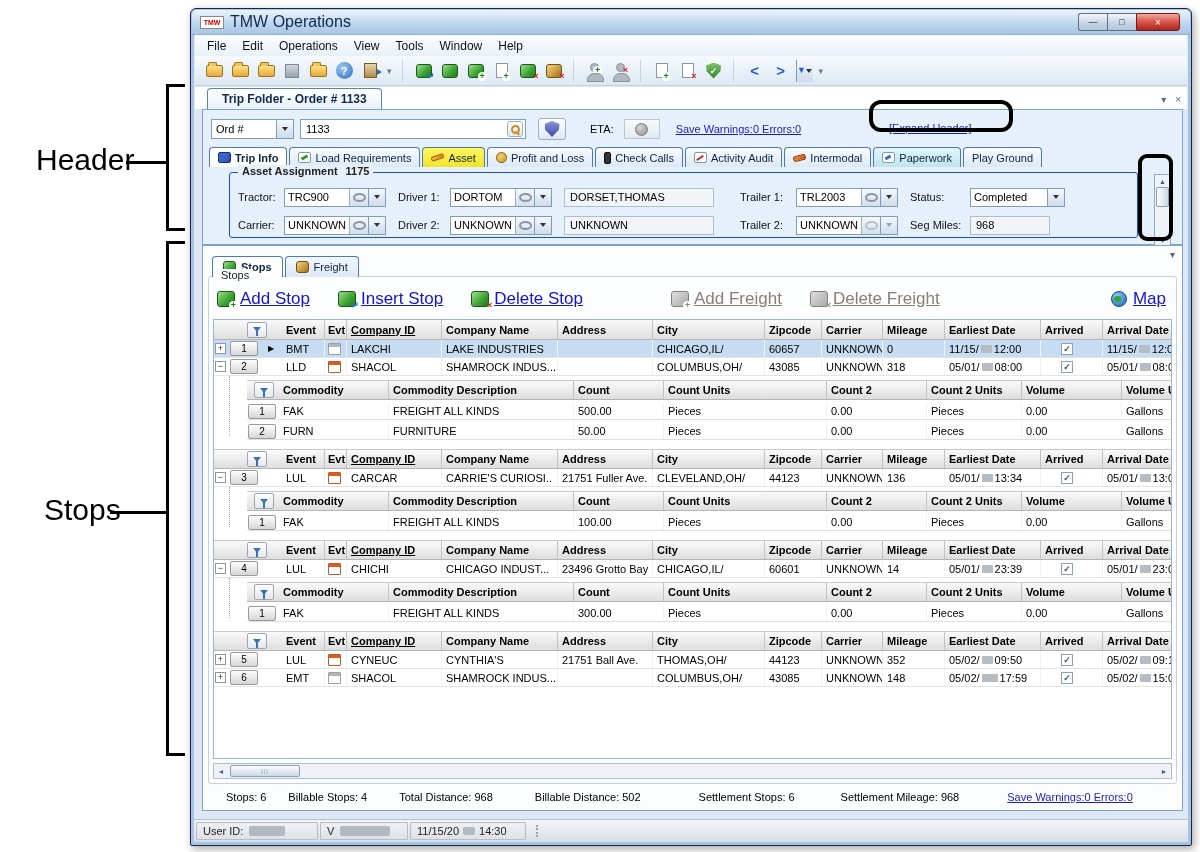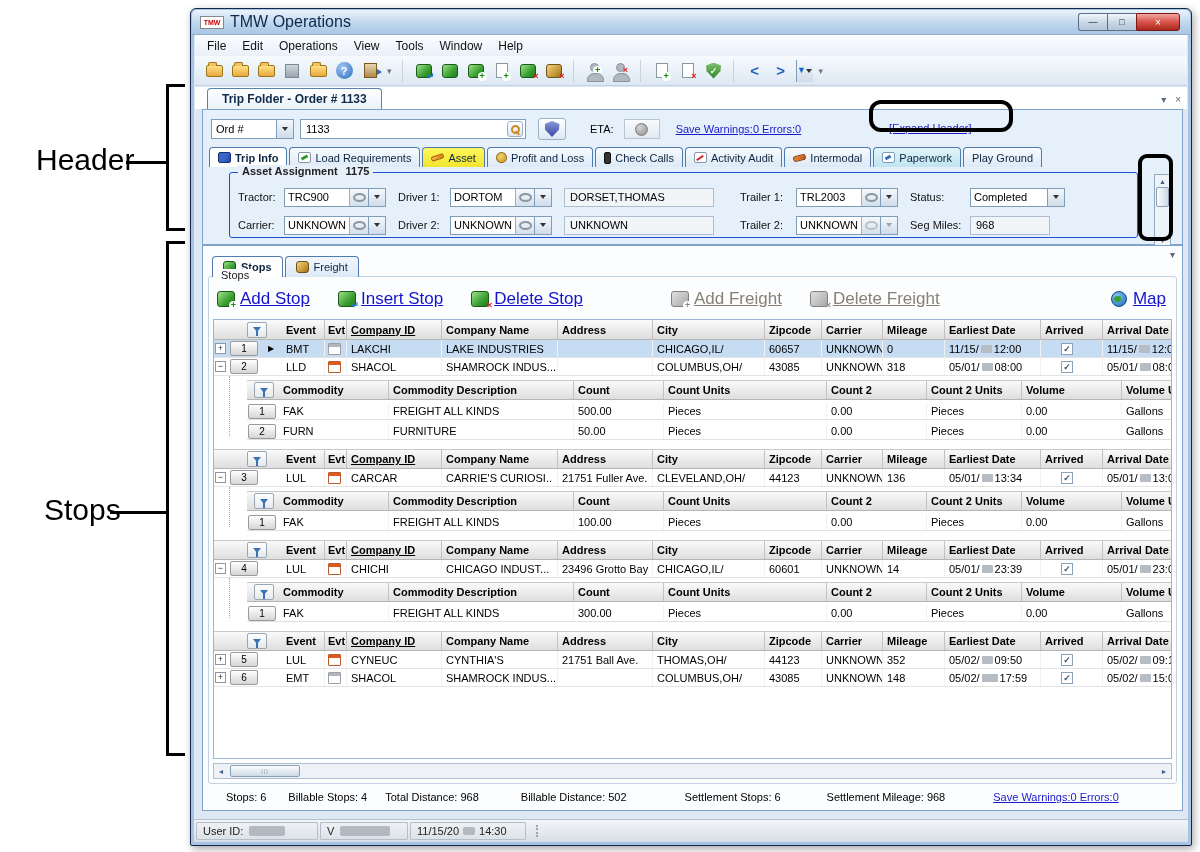--- a/index.html
+++ b/index.html
@@ -249,21 +249,21 @@
   .hs{position:absolute;left:4px;right:4px;bottom:4px;height:16px;border:1px solid #b0bece;
      background:#eef2f6;display:flex;align-items:center;}
   .hs .th{width:70px;height:12px;margin-left:2px;background:linear-gradient(#fdfdfd,#ccd9e6);
      border:1px solid #8aa0b8;border-radius:2px;display:flex;align-items:center;justify-content:center;
      font-size:6px;color:#8a96a4;letter-spacing:1px;}
   .hs .ar{width:14px;text-align:center;}
   .hs .arR{margin-left:auto;}
 
   .sumrow{position:absolute;left:5px;right:5px;bottom:4px;height:18px;display:flex;align-items:center;
      font-size:11px;padding-left:18px;color:#000;}
-  .sumrow .s1{margin-right:22px;} .sumrow .s2{margin-right:18px;} .sumrow .s3{margin-right:42px;}
+  .sumrow .s1{margin-right:22px;} .sumrow .s2{margin-right:32px;} .sumrow .s3{margin-right:42px;}
   .sumrow .s4{margin-right:58px;} .sumrow .s5{margin-right:46px;} .sumrow .s6{margin-right:48px;}
 
   
   .sb{position:absolute;left:3px;right:3px;bottom:3px;height:23px;display:flex;align-items:center;
      background:linear-gradient(#f2f5f8,#d8dee5);border-top:1px solid #b8c2cc;padding:0 2px;gap:2px;}
   .seg{height:18px;border:1px solid #b4bec8;background:linear-gradient(#eef1f4,#dde2e8);
      display:flex;align-items:center;padding:0 6px;font-size:11px;gap:6px;border-radius:1px;color:#222;}
   .seg.s1{width:122px;} .seg.s2{flex:1;} .seg.s3{width:88px;} .seg.s4{width:116px;gap:4px;}
   .blob{display:inline-block;height:10px;background:#aab0b8;border-radius:2px;opacity:.85;}
   .b36{width:36px;} .b44{width:44px;} .b60{width:60px;} .b50{width:50px;}

